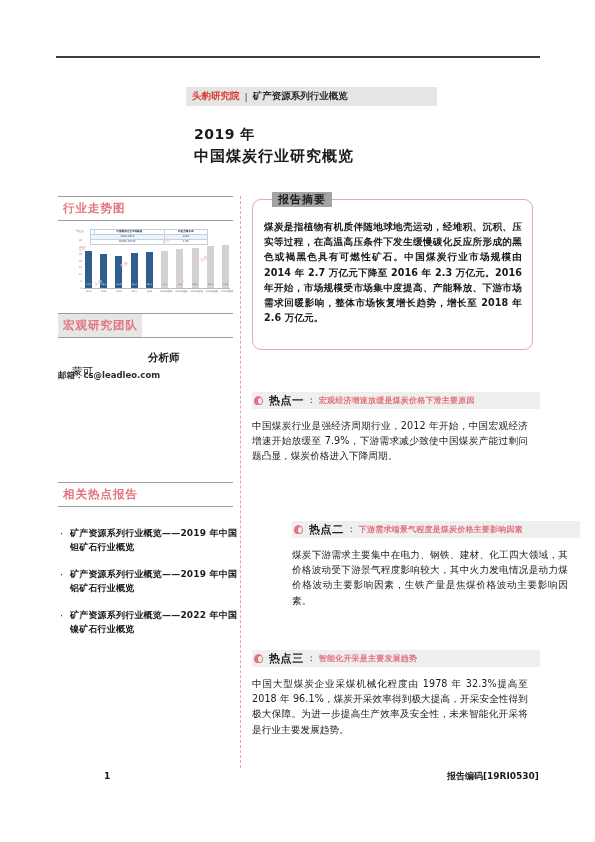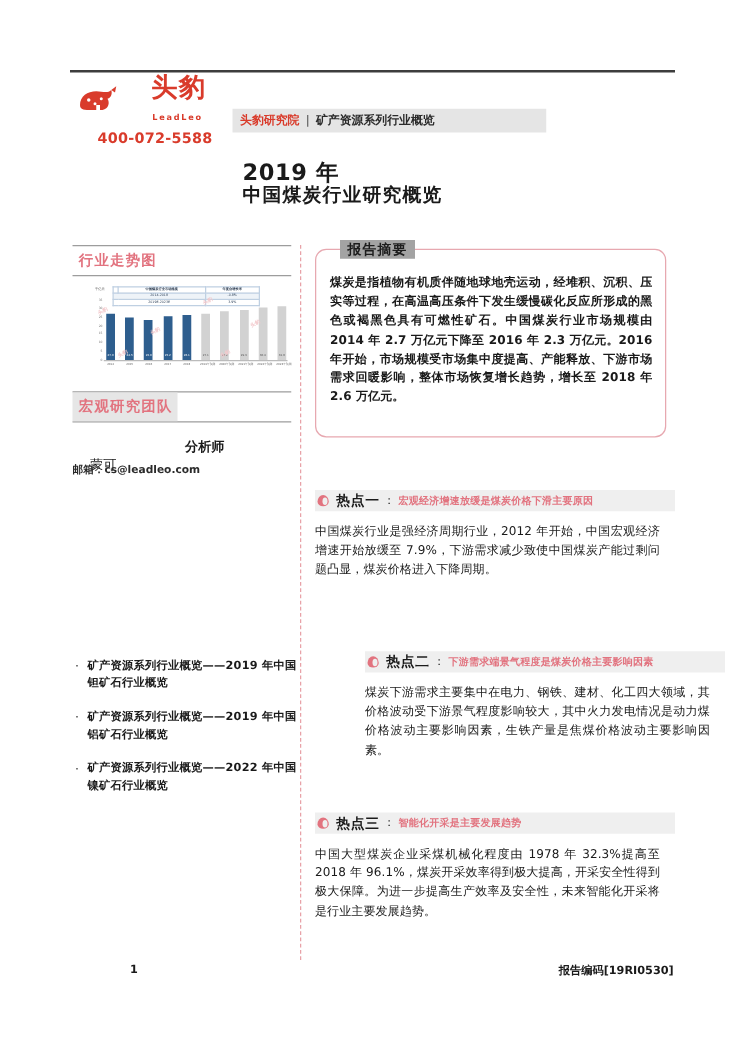--- a/index.html
+++ b/index.html
@@ -27,21 +27,21 @@
   
   .hdr-band{
     position:absolute;left:186px;top:87px;width:245px;height:19px;
     background:#e5e5e5;display:flex;align-items:center;padding-left:6px;
   }
   .hdr-brand{font-size:9.5px;font-weight:bold;color:#d93b2b;}
   .hdr-sep{font-size:9.5px;color:#4a4a4a;margin:0 5px;}
   .hdr-series{font-size:9.5px;font-weight:bold;color:#2b2b2b;}
 
   
-  .title-year{position:absolute;left:194px;top:126px;font-size:18px;font-weight:bold;color:#1a1a1a;letter-spacing:0.5px;}
+  .title-year{position:absolute;left:194px;top:126px;font-size:14px;font-weight:bold;color:#1a1a1a;letter-spacing:0.5px;}
   .title-main{position:absolute;left:194px;top:147px;font-size:15px;font-weight:bold;color:#1a1a1a;letter-spacing:1px;}
 
   
   .v-divider{position:absolute;left:240px;top:196px;width:0;height:572px;border-left:1px dashed #e8a2a8;}
 
   
   .lcol{position:absolute;left:58px;top:196px;width:175px;}
   .sec-head{position:relative;margin-bottom:0;}
   .sec-rule{width:175px;height:1px;background:#9d9d9d;}
   .sec-title{
@@ -123,38 +123,20 @@
   .footer-page{position:absolute;left:104px;top:771px;font-size:9px;font-weight:bold;color:#1a1a1a;}
   .footer-code{position:absolute;right:56px;top:770px;font-size:9px;font-weight:bold;color:#1a1a1a;}
 </style>
 </head>
 <body>
 
 <div class="page">
 
   <div class="top-rule"></div>
 
-  <div class="logo-block">
-    <div class="logo-row">
-      <span class="logo-mark">
-        <svg width="34" height="26" viewBox="0 0 34 26">
-          <path d="M2 17 C2 10, 8 6, 15 6 C20 6, 24 8, 27 5 C28 8, 27 11, 24 12 C26 15, 25 20, 20 21 L18 21 L18 17 L15 17 L15 21 L11 21 C6 21, 2 21, 2 17 Z" fill="#d93b2b"></path>
-          <circle cx="9" cy="13" r="1.4" fill="#fff"></circle>
-          <circle cx="14" cy="16" r="1.2" fill="#fff"></circle>
-          <circle cx="19" cy="12" r="1.2" fill="#fff"></circle>
-          <path d="M27 5 L31 2 L30 7 Z" fill="#d93b2b"></path>
-        </svg>
-      </span>
-      <span>
-        <span class="logo-text">头豹</span>
-        <span class="logo-sub">LeadLeo</span>
-      </span>
-    </div>
-    <div class="logo-phone">400-072-5588</div>
-  </div>
 
   <div class="hdr-band">
     <span class="hdr-brand">头豹研究院</span>
     <span class="hdr-sep">|</span>
     <span class="hdr-series">矿产资源系列行业概览</span>
   </div>
 
   <div class="title-year">2019 年</div>
   <div class="title-main">中国煤炭行业研究概览</div>
 
@@ -278,20 +260,25 @@
 
   <div class="lcol team-head">
     <div class="sec-rule"></div>
     <div class="sec-title shaded">宏观研究团队</div>
     <div class="sec-rule-b"></div>
   </div>
   <div class="team-name">蒙可</div>
   <div class="team-role">分析师</div>
   <div class="team-mail">邮箱：cs@leadleo.com</div>
 
+  <div class="lcol rel-head">
+    <div class="sec-rule"></div>
+    <div class="sec-title">相关热点报告</div>
+    <div class="sec-rule-b"></div>
+  </div>
   <div class="rel-list">
     <div class="rel-item">
       <span class="rel-dot">·</span>
       <span class="rel-text">矿产资源系列行业概览——2019 年中国钽矿石行业概览</span>
     </div>
     <div class="rel-item">
       <span class="rel-dot">·</span>
       <span class="rel-text">矿产资源系列行业概览——2019 年中国铝矿石行业概览</span>
     </div>
     <div class="rel-item">

